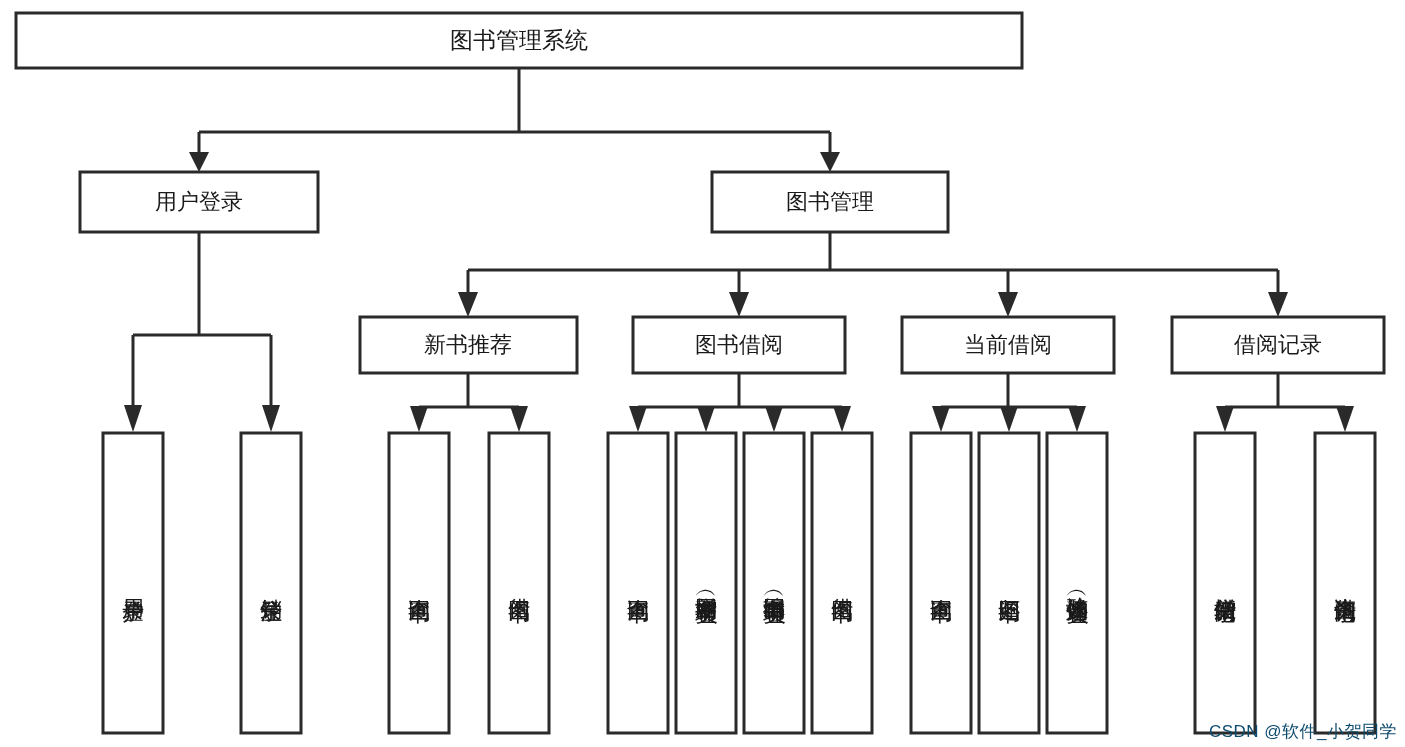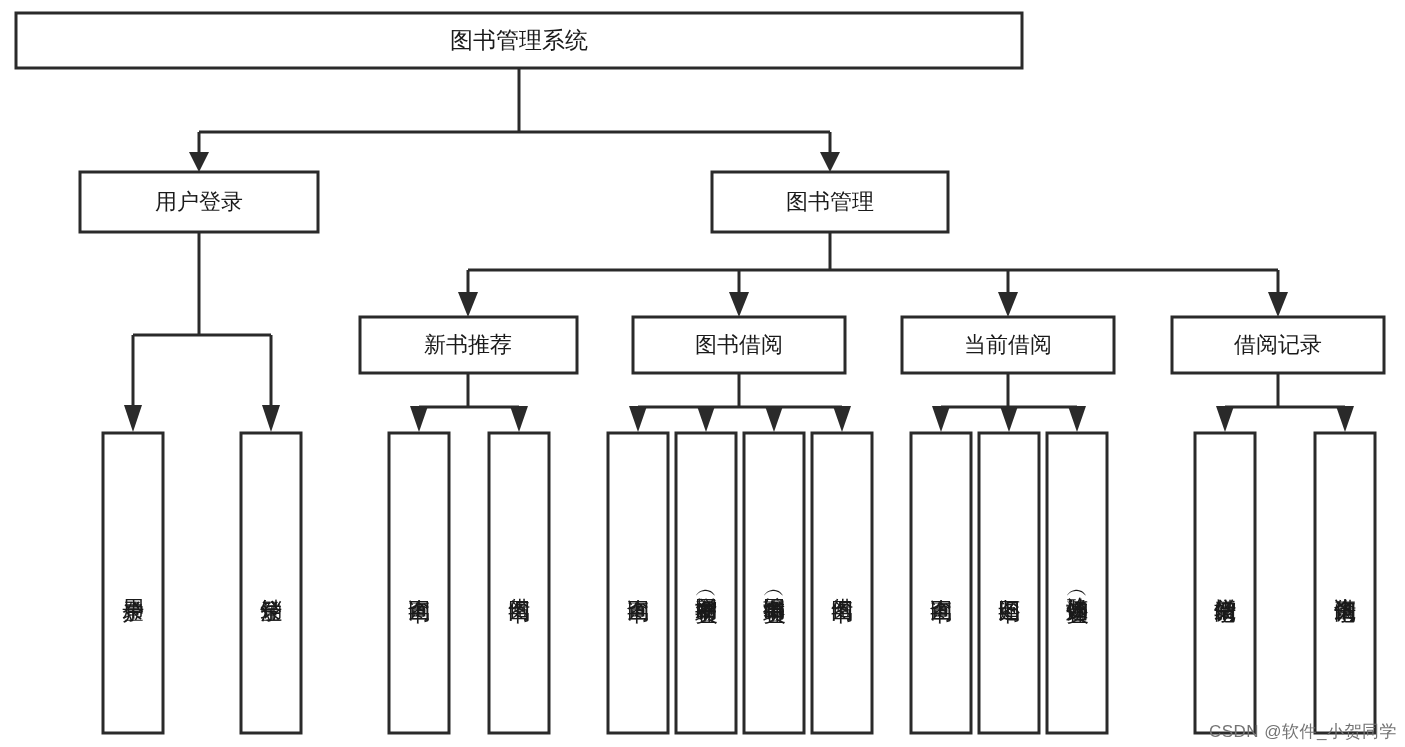--- a/index.html
+++ b/index.html
@@ -65,21 +65,21 @@
     color: #1a1a1a;
     pointer-events: none;
     text-align: center;
   }
   #watermark {
     position: absolute;
     right: 8px;
     bottom: 4px;
     font-family: "Liberation Sans", "DejaVu Sans", sans-serif;
     font-size: 17px;
-    color: #737373;
+    color: #0c4a6e;
     letter-spacing: 0.5px;
     white-space: pre;
   }
 </style>
 </head>
 <body>
 
 <div id="stage">
 
   <svg id="diagram-svg" viewBox="0 0 1405 747">

